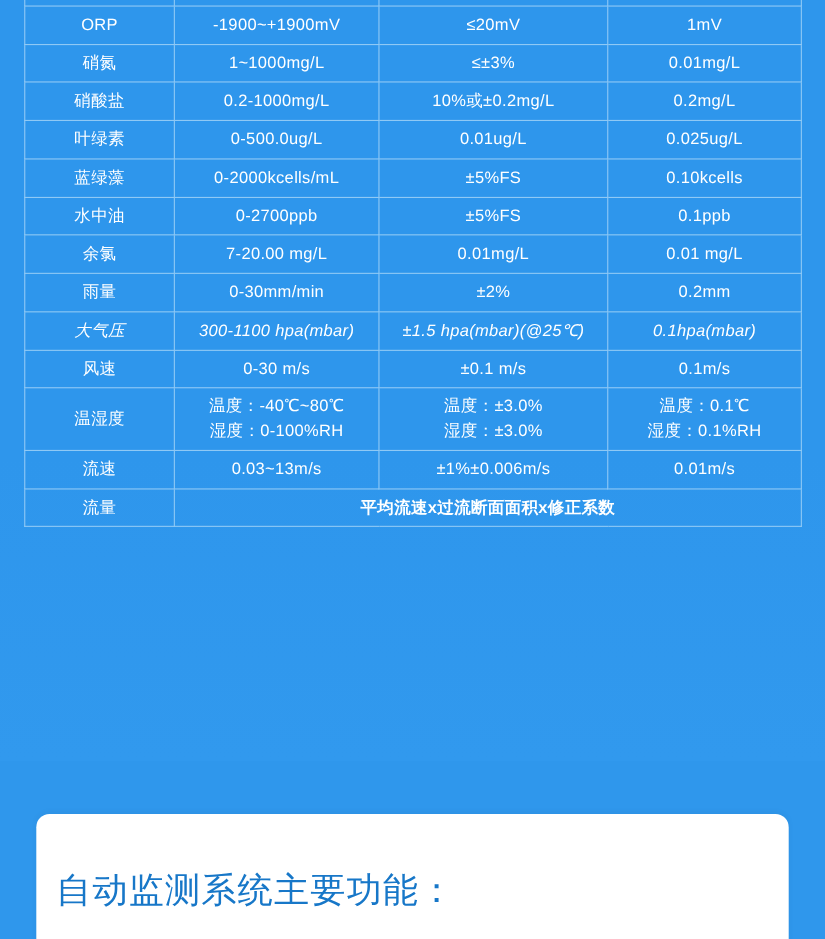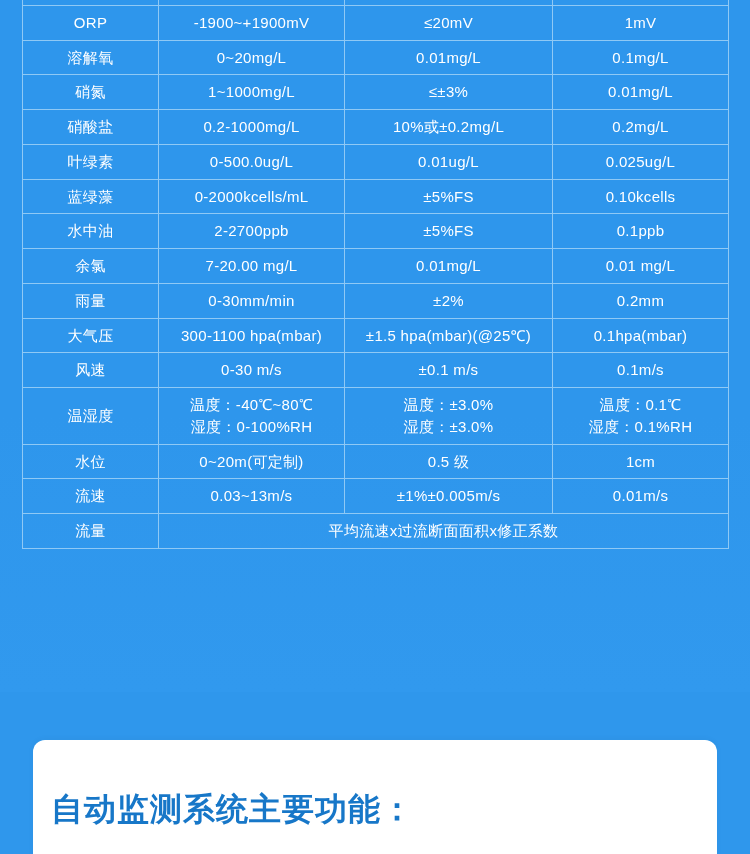--- a/index.html
+++ b/index.html
@@ -39,41 +39,41 @@
     font-size: 15px;
     padding: 6px 2px;
     line-height: 1.45;
     letter-spacing: 0.3px;
   }
   col.c1 { width: 136px; }
   col.c2 { width: 186px; }
   col.c3 { width: 208px; }
   col.c4 { width: 176px; }
 
-  td.small { font-size: 13px; }
+  td.small { font-size: 13px; font-style: italic; }
   td.two-line { line-height: 1.9; font-size: 15px; }
-  td.merged { font-size: 15px; }
+  td.merged { font-size: 15px; font-weight: bold; }
 
   
   .card {
     position: absolute;
     left: 33px;
     top: 740px;
     width: 684px;
     height: 150px;
     background: #ffffff;
     border-radius: 12px 12px 0 0;
     box-shadow: 0 -1px 6px rgba(0,0,0,0.04);
   }
   .card-title {
     position: absolute;
     left: 18px;
     top: 48px;
     font-size: 32px;
-    font-weight: bold;
+    font-weight: normal;
     color: #1777c8;
     letter-spacing: 1px;
     white-space: nowrap;
   }
 </style>
 </head>
 <body>
 
 <div class="page">
 
@@ -92,26 +92,20 @@
             <td>±2%FS</td>
             <td>0.1mg/L</td>
           </tr>
           <tr>
             <td>ORP</td>
             <td>-1900~+1900mV</td>
             <td>≤20mV</td>
             <td>1mV</td>
           </tr>
           <tr>
-            <td>溶解氧</td>
-            <td>0~20mg/L</td>
-            <td>0.01mg/L</td>
-            <td>0.1mg/L</td>
-          </tr>
-          <tr>
             <td>硝氮</td>
             <td>1~1000mg/L</td>
             <td>≤±3%</td>
             <td>0.01mg/L</td>
           </tr>
           <tr>
             <td>硝酸盐</td>
             <td>0.2-1000mg/L</td>
             <td>10%或±0.2mg/L</td>
             <td>0.2mg/L</td>
@@ -123,21 +117,21 @@
             <td>0.025ug/L</td>
           </tr>
           <tr>
             <td>蓝绿藻</td>
             <td>0-2000kcells/mL</td>
             <td>±5%FS</td>
             <td>0.10kcells</td>
           </tr>
           <tr>
             <td>水中油</td>
-            <td>2-2700ppb</td>
+            <td>0-2700ppb</td>
             <td>±5%FS</td>
             <td>0.1ppb</td>
           </tr>
           <tr>
             <td>余氯</td>
             <td>7-20.00 mg/L</td>
             <td>0.01mg/L</td>
             <td>0.01 mg/L</td>
           </tr>
           <tr>
@@ -158,29 +152,23 @@
             <td>±0.1 m/s</td>
             <td>0.1m/s</td>
           </tr>
           <tr>
             <td class="two-line">温湿度</td>
             <td class="two-line">温度：-40℃~80℃<br>湿度：0-100%RH</td>
             <td class="two-line">温度：±3.0%<br>湿度：±3.0%</td>
             <td class="two-line">温度：0.1℃<br>湿度：0.1%RH</td>
           </tr>
           <tr>
-            <td>水位</td>
-            <td>0~20m(可定制)</td>
-            <td>0.5 级</td>
-            <td>1cm</td>
-          </tr>
-          <tr>
             <td>流速</td>
             <td>0.03~13m/s</td>
-            <td>±1%±0.005m/s</td>
+            <td>±1%±0.006m/s</td>
             <td>0.01m/s</td>
           </tr>
           <tr>
             <td>流量</td>
             <td class="merged" colspan="3">平均流速x过流断面面积x修正系数</td>
           </tr>
         </tbody>
     </table>
   </div>
 

